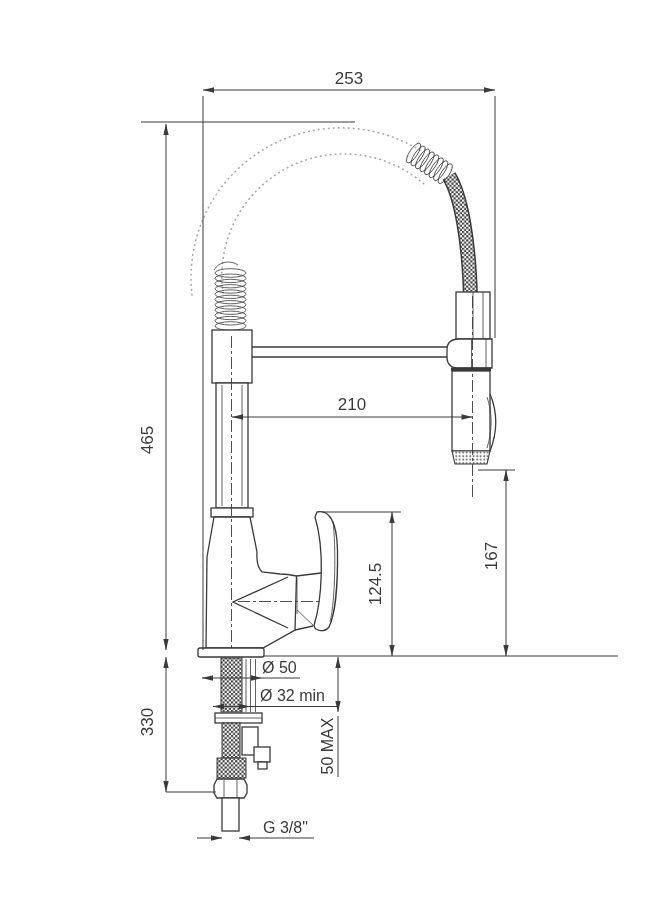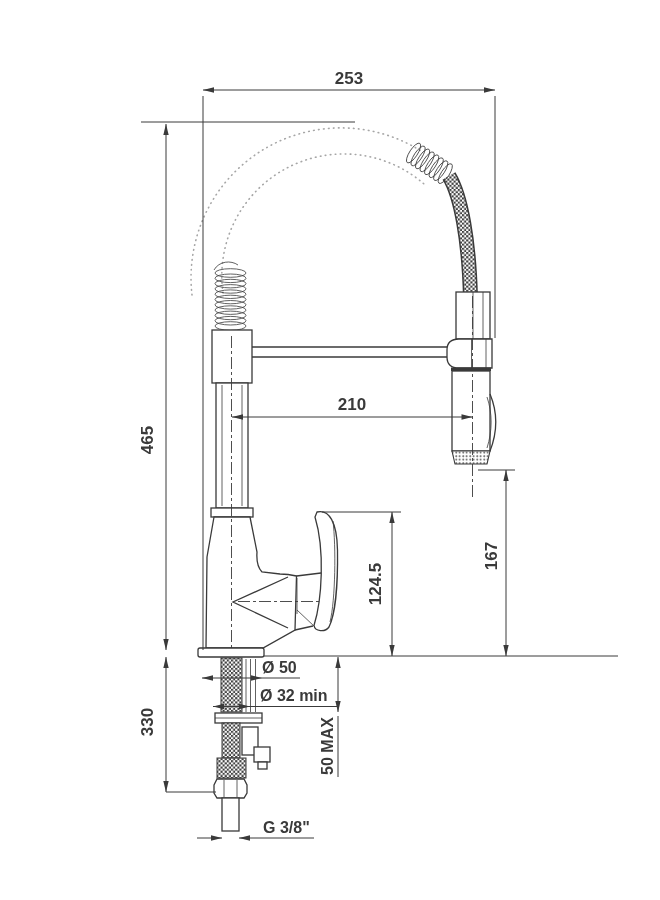--- a/index.html
+++ b/index.html
@@ -1,16 +1,16 @@
 <!DOCTYPE html>
 <html><head>
 <meta charset="utf-8">
 <style>
   html,body{margin:0;padding:0;background:#fff;}
-  .canvas{width:660px;height:900px;background:#ffffff;position:relative;overflow:hidden;font-weight:bold;}
+  .canvas{width:660px;height:900px;background:#ffffff;position:relative;overflow:hidden;}
   svg{display:block;}
   .ol{fill:#ffffff;stroke:#3a3a3a;stroke-width:1.3;}
   .ln{stroke:#3a3a3a;stroke-width:1.3;fill:none;}
   .thin{stroke:#3a3a3a;stroke-width:0.8;fill:none;}
   .dl{stroke:#3a3a3a;stroke-width:1;fill:none;}
   .ar{fill:#3a3a3a;stroke:none;}
   .cl{stroke:#3a3a3a;stroke-width:0.9;fill:none;stroke-dasharray:12 3 3 3;}
   .ghost{stroke:#a6a6a6;stroke-width:1.6;fill:none;stroke-dasharray:0.6 4.4;stroke-linecap:round;}
   text{font-family:"Liberation Sans",sans-serif;font-size:17px;fill:#3a3a3a;}
   .sm{font-size:16px;}

